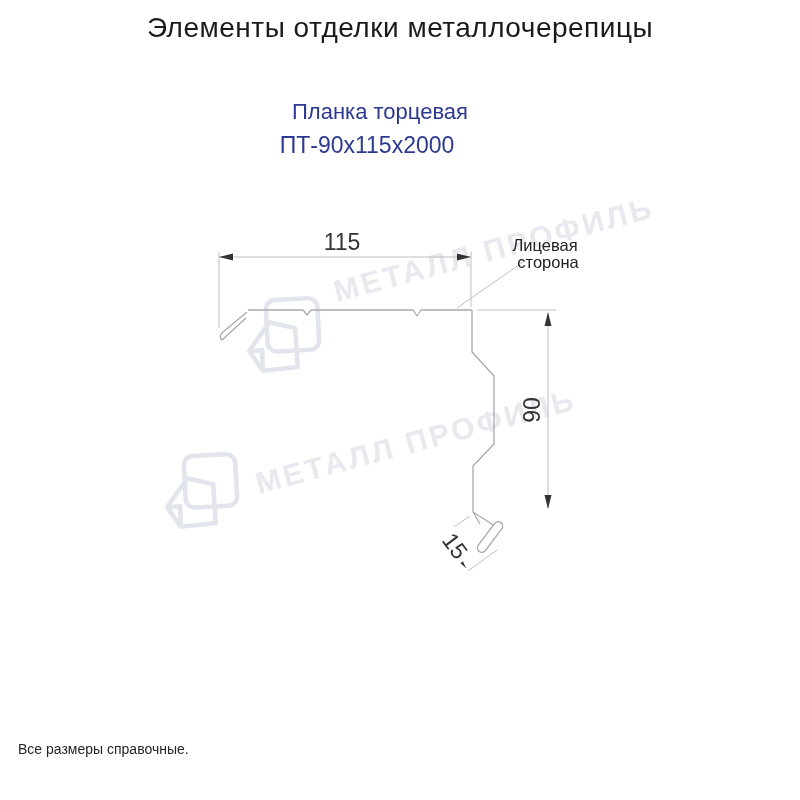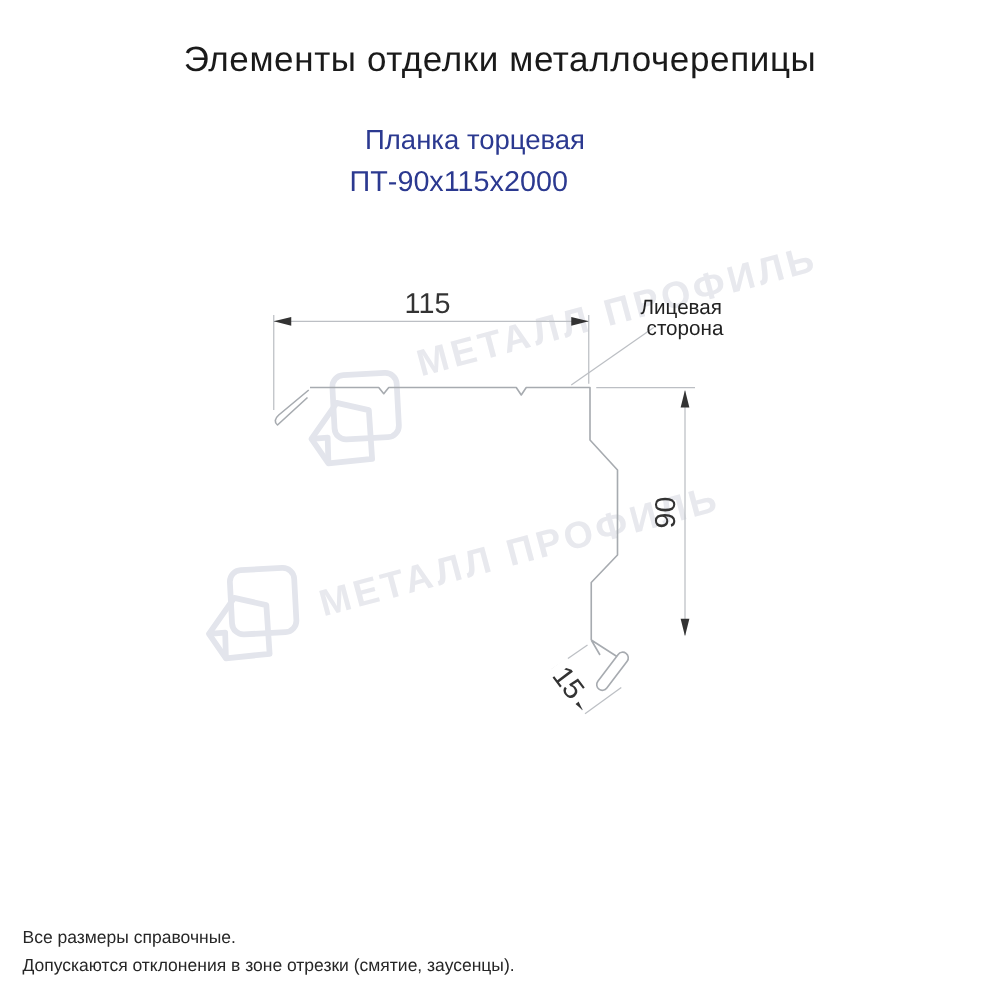--- a/index.html
+++ b/index.html
@@ -17,21 +17,21 @@
   *{margin:0;padding:0;box-sizing:border-box;}
   html,body{width:800px;height:800px;}
   body{
     position:relative;
     width:800px;height:800px;
     background:#ffffff;
     font-family:"Liberation Sans", sans-serif;
     overflow:hidden;
   }
   .title{
-    position:absolute;top:32px;left:0;width:800px;
+    position:absolute;top:12px;left:0;width:800px;
     text-align:center;font-size:28px;letter-spacing:.5px;
     color:var(--title_black);
   }
   .product-name{
     position:absolute;top:99px;left:0;width:760px;
     text-align:center;font-size:22px;
     color:var(--accent_blue);
   }
   .product-code{
     position:absolute;top:132px;left:0;width:734px;
@@ -55,20 +55,21 @@
   .profile{fill:none;stroke:var(--profile_gray);stroke-width:1.3;stroke-linejoin:round;}
   .profile-fill{fill:#ffffff;stroke:var(--profile_gray);stroke-width:1.3;}
   .dimline{stroke:var(--dim_gray);stroke-width:1;fill:none;}
   .arrow{fill:var(--arrow_dark);stroke:none;}
   .dim-text{fill:var(--dim_text);font-family:"Liberation Sans",sans-serif;font-size:23px;}
   .label-text{fill:var(--label_black);font-family:"Liberation Sans",sans-serif;font-size:16.5px;}
   .footer{
     position:absolute;left:18px;top:738px;
     font-size:14px;line-height:23px;
     color:var(--note_gray);
+    text-align:right;
   }
 </style>
 </head>
 <body>
 
 <svg class="wm-logo" style="left:238px;top:292px" width="92" height="92" viewBox="0 0 100 100">
   <g fill="none" stroke="currentColor" stroke-width="5" stroke-linejoin="round">
     <rect x="34" y="10" width="56" height="56" rx="10" transform="rotate(9 62 38)"></rect>
     <path d="M 10,56 L 38,30 L 64,42 L 58,84 L 20,80 Z"></path>
     <path d="M 20,80 L 24,58 L 10,56"></path>
@@ -134,14 +135,13 @@
 
   <g>
     <line class="dimline" x1="457" y1="308" x2="523" y2="262"></line>
     <text class="label-text" x="545" y="251" text-anchor="middle">Лицевая</text>
     <text class="label-text" x="548" y="268" text-anchor="middle">сторона</text>
   </g>
 </svg>
 
 <div class="footer">
   <div>Все размеры справочные.</div>
-  <div>Допускаются отклонения в зоне отрезки (смятие, заусенцы).</div>
 </div>
 
 </body></html>

